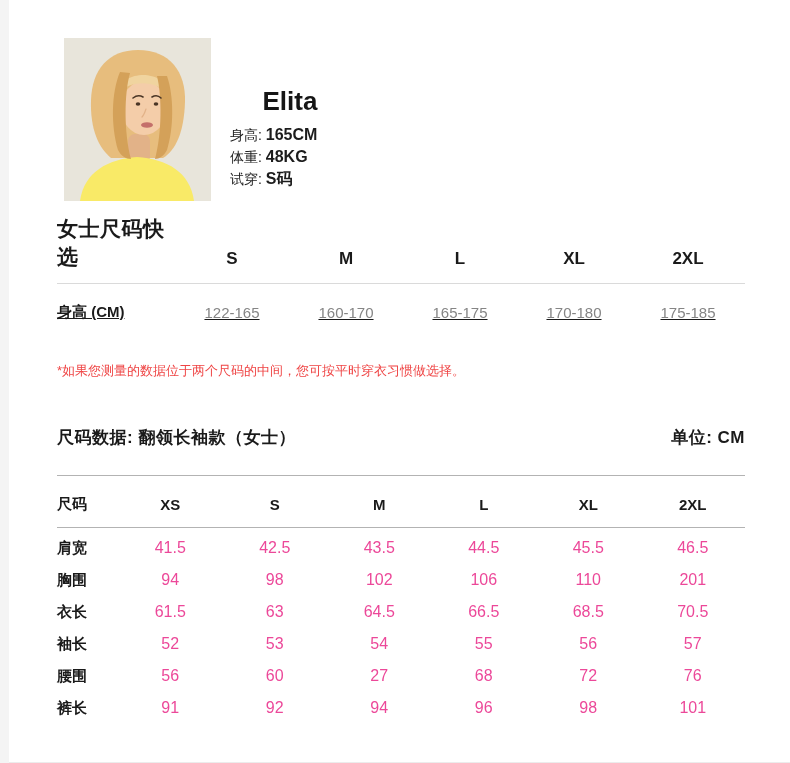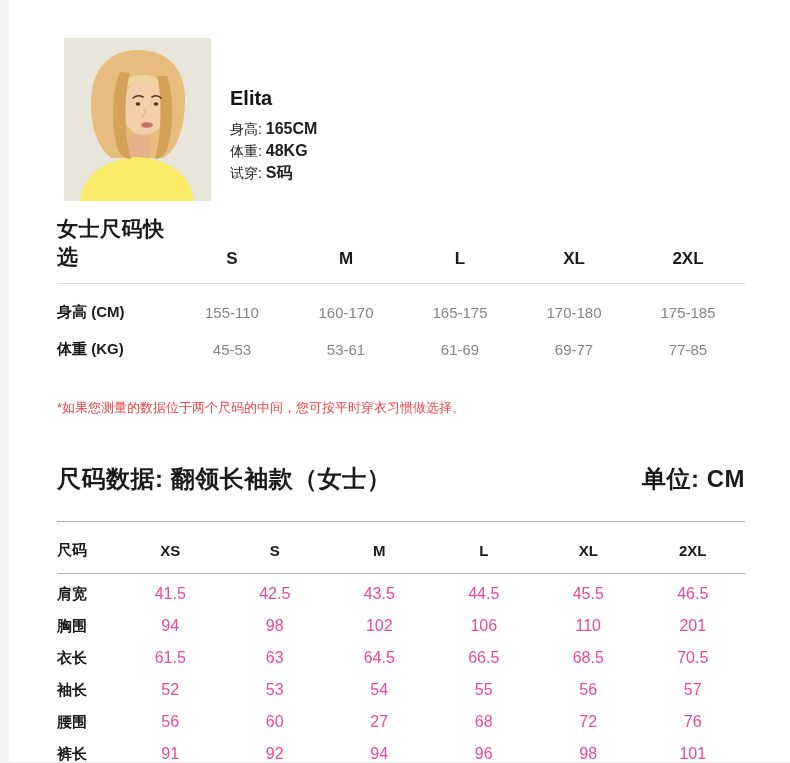--- a/index.html
+++ b/index.html
@@ -9,43 +9,43 @@
     overflow:hidden;
   }
   .left-edge { position:absolute; left:0; top:0; width:9px; height:763px; background:#f4f4f4; }
   .bottom-line { position:absolute; left:9px; right:0; bottom:0; height:1px; background:#ececec; }
   .content { position:absolute; left:57px; top:0; width:688px; }
 
   
   .model { display:flex; margin-top:38px; height:163px; }
   .photo { width:147px; height:163px; margin-left:7px; flex:0 0 auto; }
   .model-info { margin-left:19px; padding-top:50px; }
-  .model-name { font-size:20px; font-weight:700; line-height:1; color:#161616; }
+  .model-name { font-size:26px; font-weight:700; line-height:1; color:#161616;text-align:right; }
   .model-stats { margin-top:10px; }
   .stat { font-size:14px; line-height:22px; color:#222; white-space:nowrap; }
   .stat .v { font-size:16px; font-weight:700; color:#1c1c1c; }
 
   
   .qt { margin-top:14px; }
   .qt-head { display:grid; grid-template-columns:118px repeat(5,1fr); align-items:end; }
   .qt-title { font-size:21px; font-weight:700; letter-spacing:0.5px; }
   .qt-col { font-size:17px; font-weight:700; text-align:center; padding-bottom:2px; }
   hr.light { border:none; border-top:1px solid #dadada; margin:12px 0 0 0; }
-  .qt-row { display:grid; grid-template-columns:118px repeat(5,1fr); align-items:center; }
+  .qt-row { display:grid; grid-template-columns:118px repeat(5,1fr); align-items:center;text-decoration:underline; }
   .qt-row.first { margin-top:19px; }
   .qt-row.second { margin-top:18px; }
   .qt-label { font-size:15px; font-weight:700; }
   .qt-val { font-size:15px; color:#858585; text-align:center; }
 
   .note { margin:41px 0 0 0; font-size:13px; line-height:15px; color:#ef4444; }
 
   
   .st { margin-top:48px; }
   .st-titlebar { display:flex; justify-content:space-between; align-items:baseline; }
-  .st-title, .st-unit { font-size:24px; font-weight:700; letter-spacing:0.5px;text-align:right; }
+  .st-title, .st-unit { font-size:17px; font-weight:700; letter-spacing:0.5px;text-align:right; }
   hr.mid { border:none; border-top:1px solid #b3b3b3; margin:26px 0 0 0; }
   hr.mid2 { border:none; border-top:1px solid #b3b3b3; margin:0; }
   .st-grid { display:grid; grid-template-columns:61px repeat(6,1fr); align-items:center; }
   .st-headrow { padding:19px 0 13px 0; }
   .st-colhead { font-size:15px; font-weight:600; text-align:center; }
   .st-colhead.lbl { text-align:left; font-weight:700; }
   .st-rows { margin-top:4px; }
   .st-row { height:32px; }
   .st-label { font-size:15px; font-weight:700; }
   .st-val { font-size:16px; font-weight:400; text-align:center; color:#ec4899; }
@@ -101,33 +101,25 @@
         <div class="qt-title">女士尺码快选</div>
         <div class="qt-col">S</div>
         <div class="qt-col">M</div>
         <div class="qt-col">L</div>
         <div class="qt-col">XL</div>
         <div class="qt-col">2XL</div>
       </div>
       <hr class="light">
       <div class="qt-row first">
         <div class="qt-label">身高 (CM)</div>
-        <div class="qt-val">155-110</div>
+        <div class="qt-val">122-165</div>
         <div class="qt-val">160-170</div>
         <div class="qt-val">165-175</div>
         <div class="qt-val">170-180</div>
         <div class="qt-val">175-185</div>
-      </div>
-      <div class="qt-row second">
-        <div class="qt-label">体重 (KG)</div>
-        <div class="qt-val">45-53</div>
-        <div class="qt-val">53-61</div>
-        <div class="qt-val">61-69</div>
-        <div class="qt-val">69-77</div>
-        <div class="qt-val">77-85</div>
       </div>
     </section>
 
     <p class="note">*如果您测量的数据位于两个尺码的中间，您可按平时穿衣习惯做选择。</p>
 
     <section class="st">
       <div class="st-titlebar">
         <div class="st-title">尺码数据: 翻领长袖款（女士）</div>
         <div class="st-unit">单位: CM</div>
       </div>

